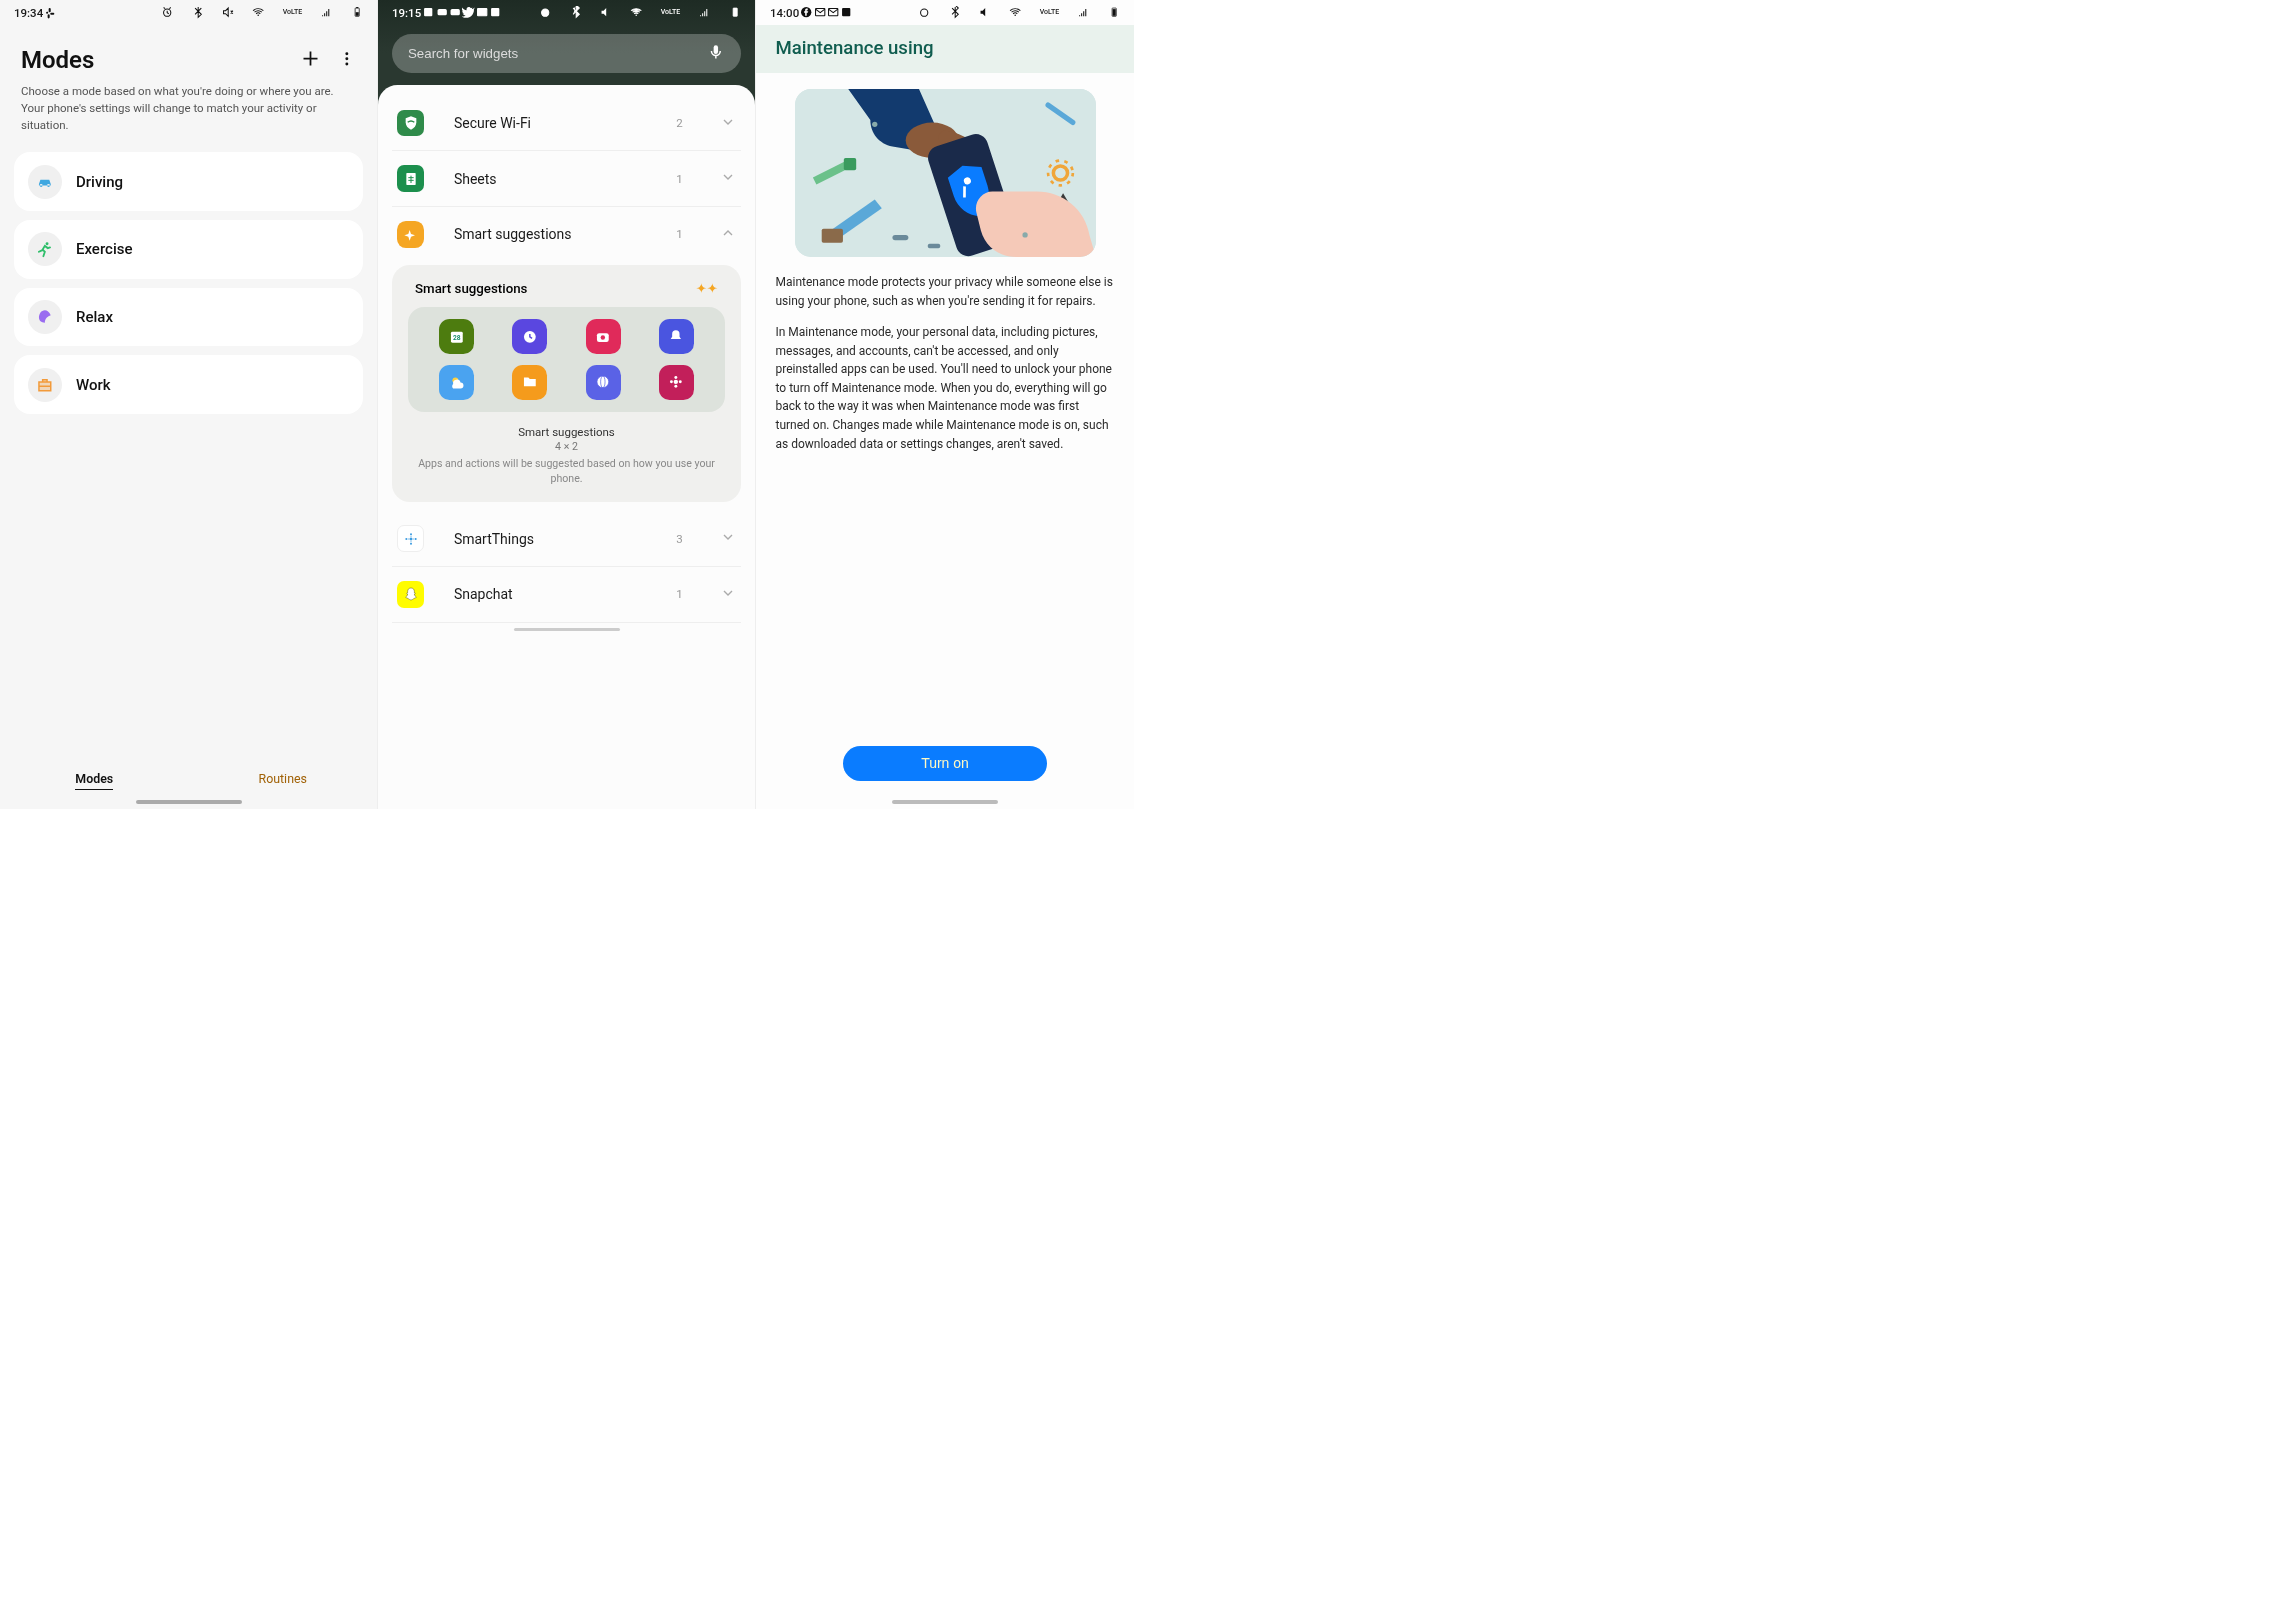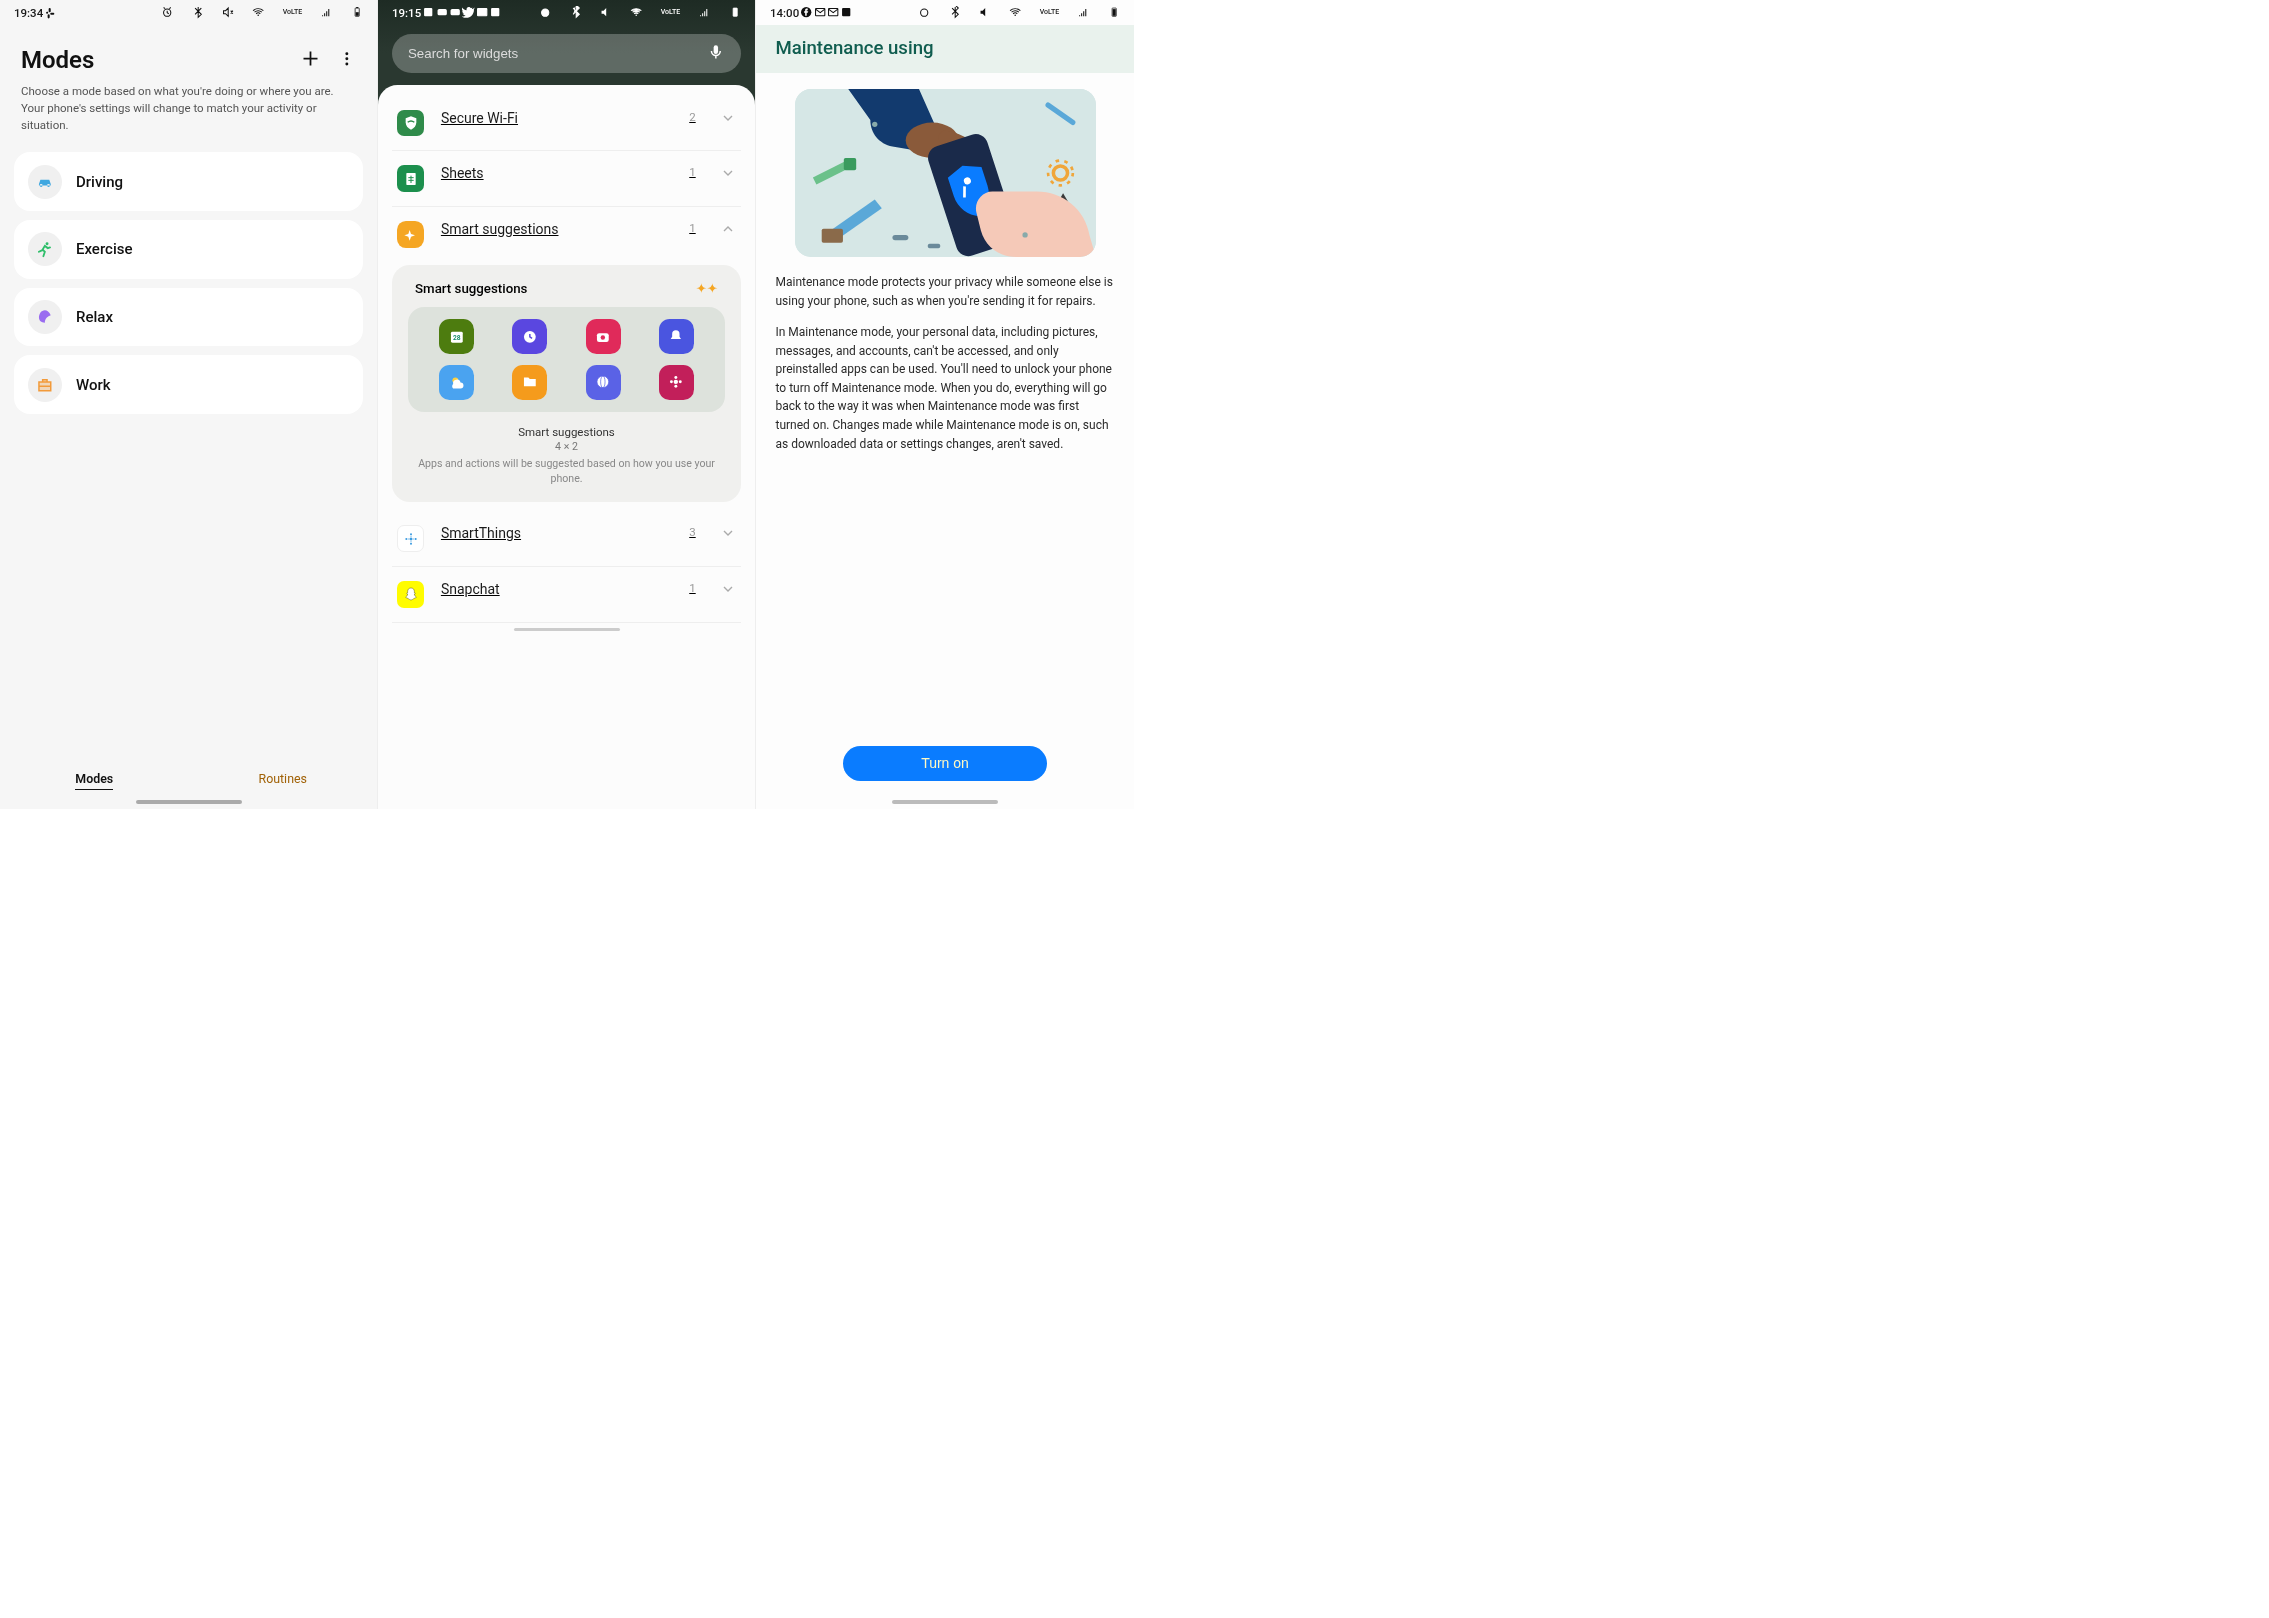--- a/index.html
+++ b/index.html
@@ -32,21 +32,21 @@
 
 
 .p2 { background: linear-gradient(180deg, #1e2b24 0%, #2a3830 53px, #2a3830 100%); }
 .p2 .status-bar { color: #fff; }
 .p2 .status-bar svg { fill: #fff; }
 .p2 .search-wrap { padding: 8.9px 14px 12.4px; }
 .p2 .search-bar { background: rgba(255,255,255,0.25); border-radius: 21px; height: 39px; display: flex; align-items: center; padding: 0 16px; gap: 18px; }
 .p2 .search-bar input { background: transparent; border: none; outline: none; flex: 1; color: #fff; font-size: 13.3px; }
 .p2 .search-bar input::placeholder { color: #dcdcdc; }
 .p2 .sheet { background: #fcfcfc; border-radius: 19.5px 19.5px 0 0; flex: 1; padding: 10.6px 14px 0; overflow: hidden; display: flex; flex-direction: column; }
-.p2 .widget-row { display: flex; align-items: flex-start; padding: 14px 5.3px; border-bottom: 0.9px solid #eee; gap: 17px; cursor: pointer; text-decoration: underline; }
+.p2 .widget-row { display: flex; align-items: center; padding: 14px 5.3px; border-bottom: 0.9px solid #eee; gap: 30px; cursor: pointer; }
 .p2 .widget-row:last-of-type { border-bottom: none; }
 .p2 .app-icon { width: 26.6px; height: 26.6px; border-radius: 7px; display: flex; align-items: center; justify-content: center; flex-shrink: 0; }
 .p2 .app-label { flex: 1; font-size: 14px; color: #1a1a1a; }
 .p2 .count { font-size: 11.5px; color: #999; margin-right: 7px; }
 .p2 .chev { color: #aaa; }
 .p2 .expanded-card { background: #f0f0ee; border-radius: 17.7px; margin: 3.5px 0 8.9px; padding: 16px; }
 .p2 .expanded-title { display: flex; justify-content: space-between; align-items: center; padding: 0 7px 10.6px; font-size: 13.3px; font-weight: 500; }
 .p2 .widget-preview { background: #dde2dc; border-radius: 16px; padding: 12.4px 17.7px; }
 .p2 .preview-grid { display: grid; grid-template-columns: repeat(4, 1fr); gap: 10.6px; }
 .p2 .preview-app { width: 35px; height: 35px; border-radius: 10.6px; margin: 0 auto; display: flex; align-items: center; justify-content: center; }

